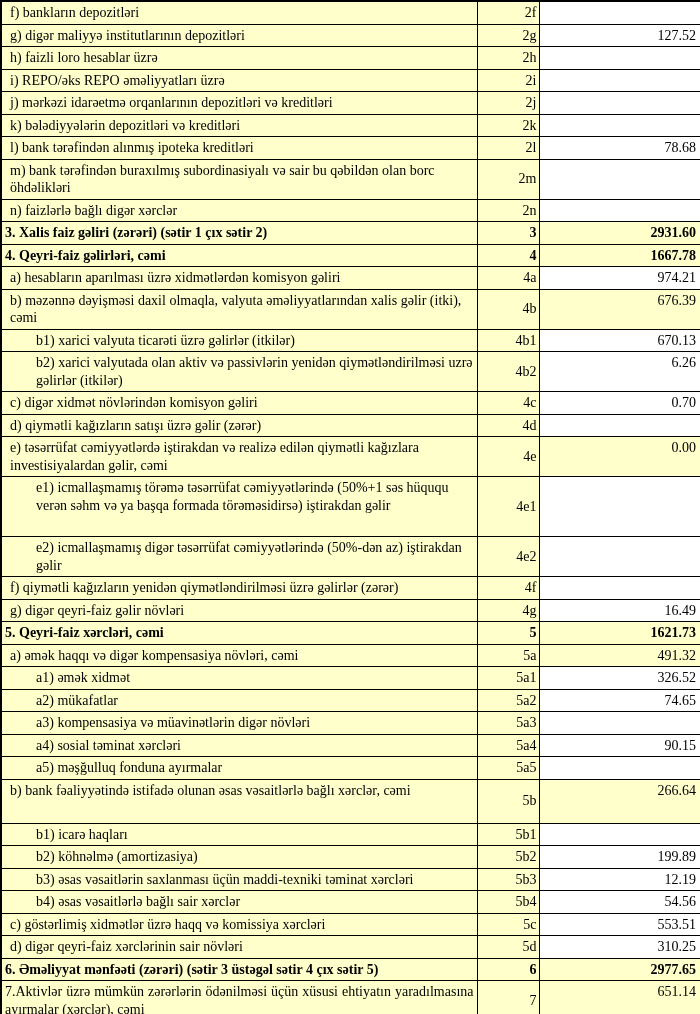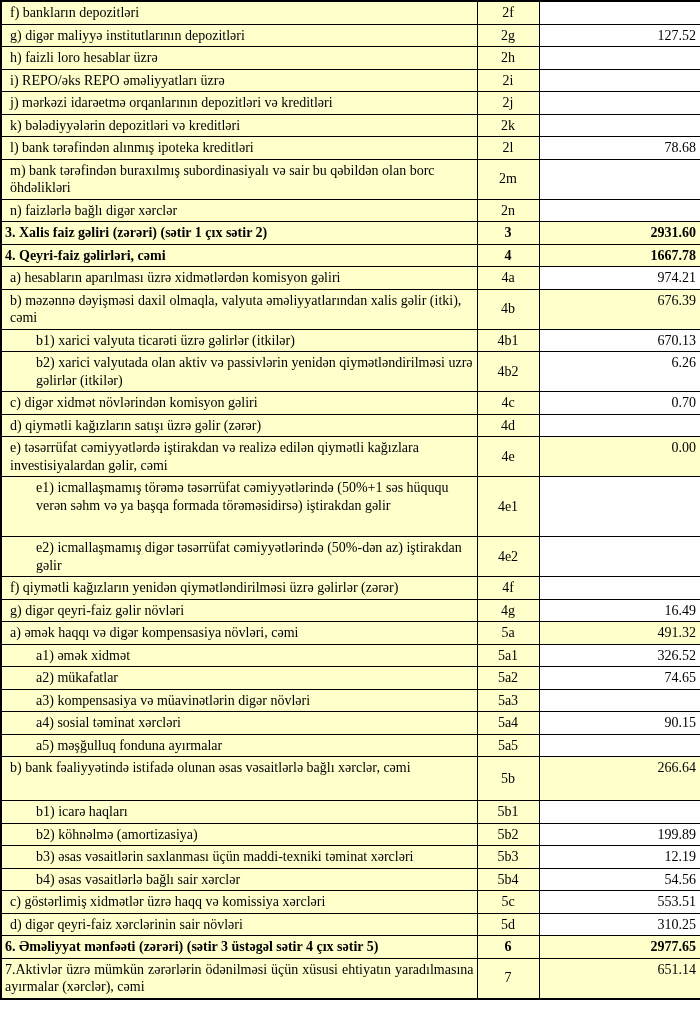--- a/index.html
+++ b/index.html
@@ -26,21 +26,21 @@
   }
   tr { height: 21px; }
   tr.tall { height: 44px; }
   td.desc { text-align: left; margin-left: 48px; }
   td.desc.ind0 { padding-left: 3px; }
   td.desc.ind1 { padding-left: 8px; }
   td.desc.ind2 { padding-left: 34px; }
   td.desc.justify { text-align: justify; }
   td.desc.extra { padding-bottom: 22px; }
   td.code {
-    text-align: center;
+    text-align: right;
     vertical-align: middle;
     padding: 1px 2px;
   }
   td.val {
     background: #FFFFFF;
     text-align: right;
     vertical-align: top;
     padding-right: 4px;
   }
   td.val.yellow { background: #FFFFCC; margin-left: 12px; }
@@ -183,20 +183,25 @@
     <td class="code">4f</td>
     <td class="val"></td>
   </tr>
 
   <tr>
     <td class="desc ind1"><span class="label-text">g) digər qeyri-faiz gəlir növləri</span><span class="it label-italic"></span></td>
     <td class="code">4g</td>
     <td class="val">16.49</td>
   </tr>
 
+  <tr class="bold">
+    <td class="desc ind0"><span class="label-text">5. Qeyri-faiz xərcləri, </span><span class="it label-italic">cəmi</span></td>
+    <td class="code">5</td>
+    <td class="val yellow">1621.73</td>
+  </tr>
 
   <tr>
     <td class="desc ind1"><span class="label-text">a) əmək haqqı və digər kompensasiya növləri, </span><span class="it label-italic">cəmi</span></td>
     <td class="code">5a</td>
     <td class="val yellow">491.32</td>
   </tr>
 
   <tr>
     <td class="desc ind2"><span class="label-text">a1) əmək xidmət</span><span class="it label-italic"></span></td>
     <td class="code">5a1</td>

